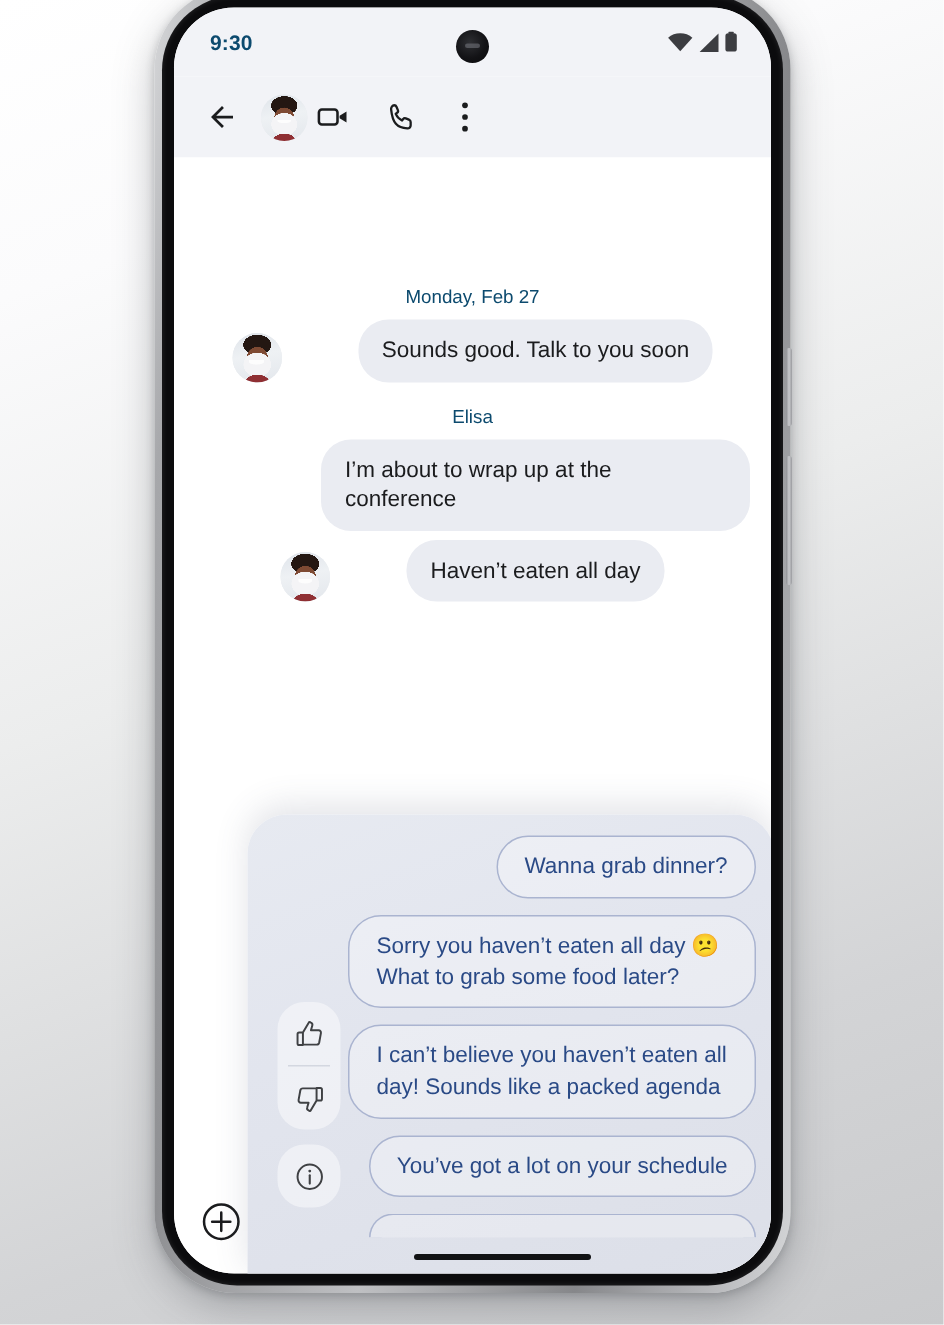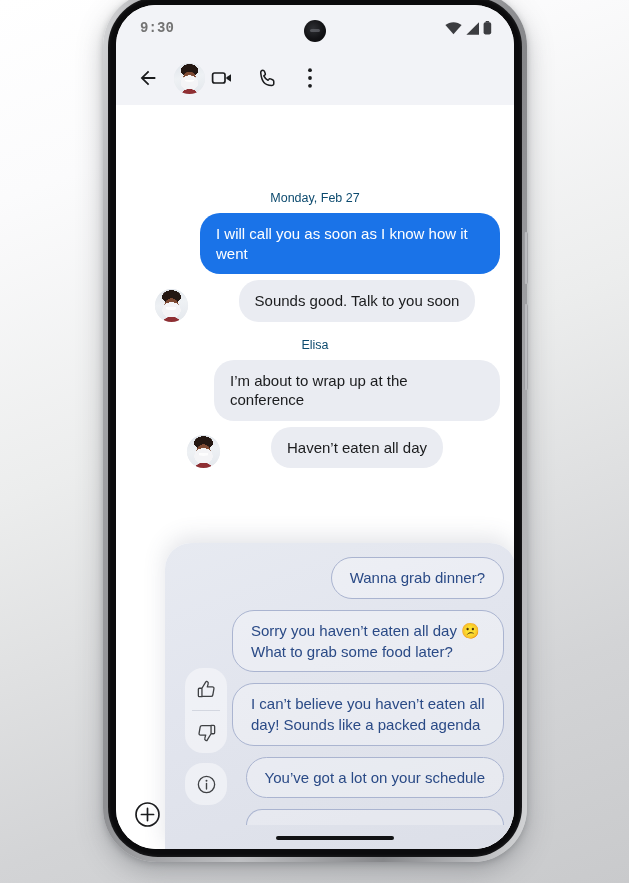--- a/index.html
+++ b/index.html
@@ -67,23 +67,22 @@
     display: flex;
     align-items: center;
     justify-content: space-between;
     padding: 0 22px 0 24px;
     position: relative;
     flex: 0 0 auto;
   }
   .status-time {
     font-size: 14px;
     font-weight: 600;
-    color: #737373;
+    color: #0c4a6e;
     letter-spacing: .1px;
-    font-family: Liberation Mono, monospace;
   }
   .camera-hole {
     position: absolute;
     left: 50%;
     top: 15px;
     transform: translateX(-50%);
     width: 22px;
     height: 22px;
     border-radius: 50%;
     background: radial-gradient(circle at 42% 38%, #2e2f33 0%, #131316 55%, #08080a 100%);
@@ -395,23 +394,20 @@
             <circle cx="3" cy="18.8" r="1.9" fill="#1b1c1e"></circle>
           </svg>
       </div>
     </div>
 
     <div class="thread">
       <div style="height:76px"></div>
 
       <div class="day-sep">Monday, Feb 27</div>
 
-      <div class="msg-row out">
-        <div class="bubble out">I will call you as soon as I know how it went</div>
-      </div>
 
       <div class="msg-row in">
         <div class="row-avatar">
           <div class="face"></div>
         </div>
         <div class="bubble in">Sounds good. Talk to you soon</div>
       </div>
 
       <div class="day-sep">Elisa</div>
 

